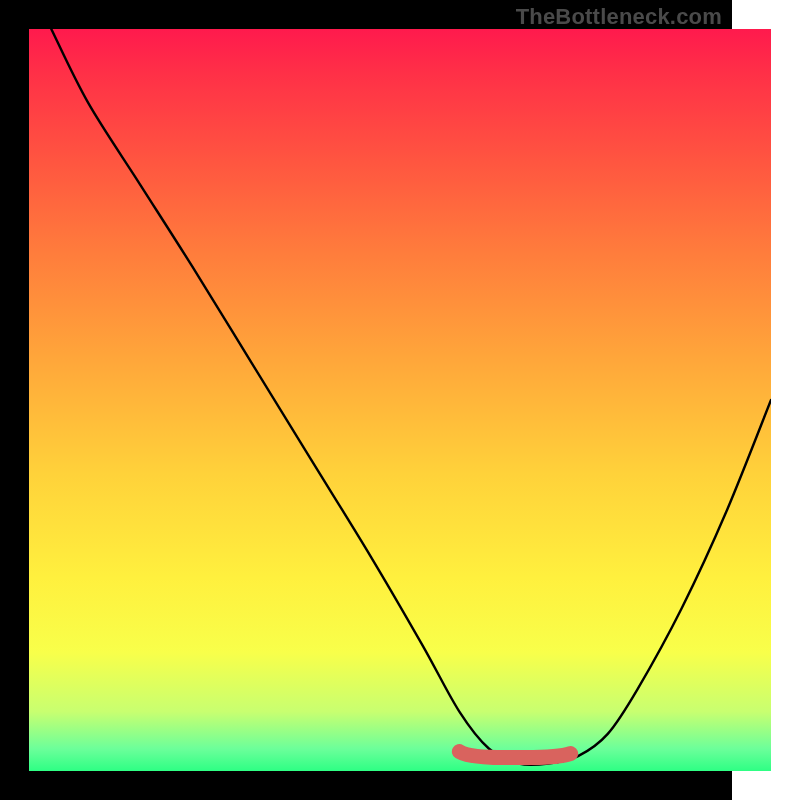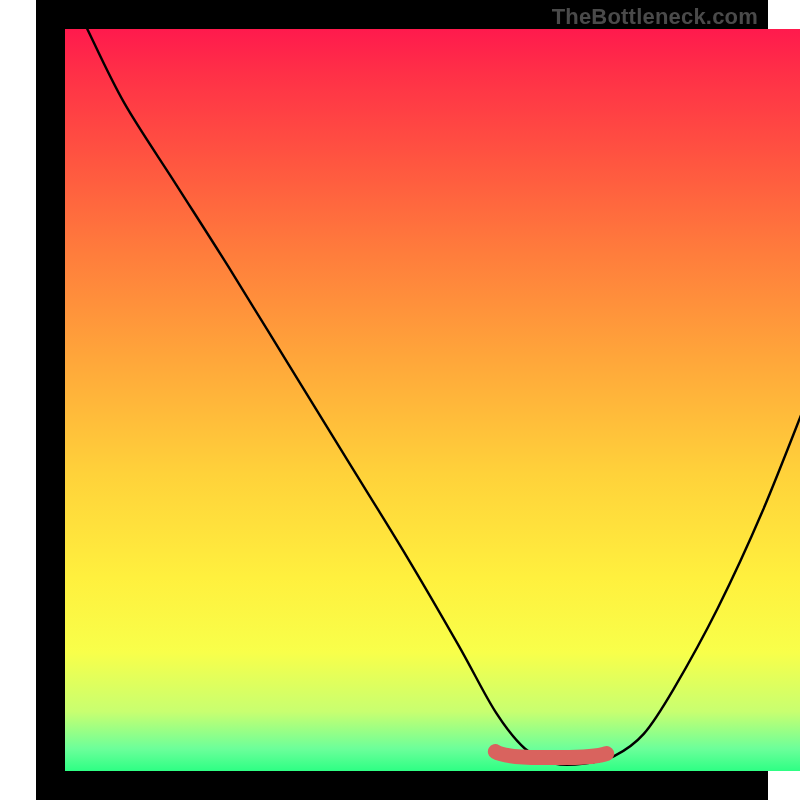--- a/index.html
+++ b/index.html
@@ -2,21 +2,20 @@
 <html><head>
 <meta charset="utf-8">
 <style>
   * { margin: 0; padding: 0; box-sizing: border-box; }
   html, body { width: 800px; height: 800px; overflow: hidden; }
   .frame {
     width: 732px;
     height: 800px;
     background: #000;
     position: relative;
-    margin-left: 36px;
   }
   .watermark {
     position: absolute;
     top: 4px;
     right: 10px;
     color: #4a4a4a;
     font-family: Arial, sans-serif;
     font-size: 22px;
     font-weight: 600;
     letter-spacing: 0.2px;

